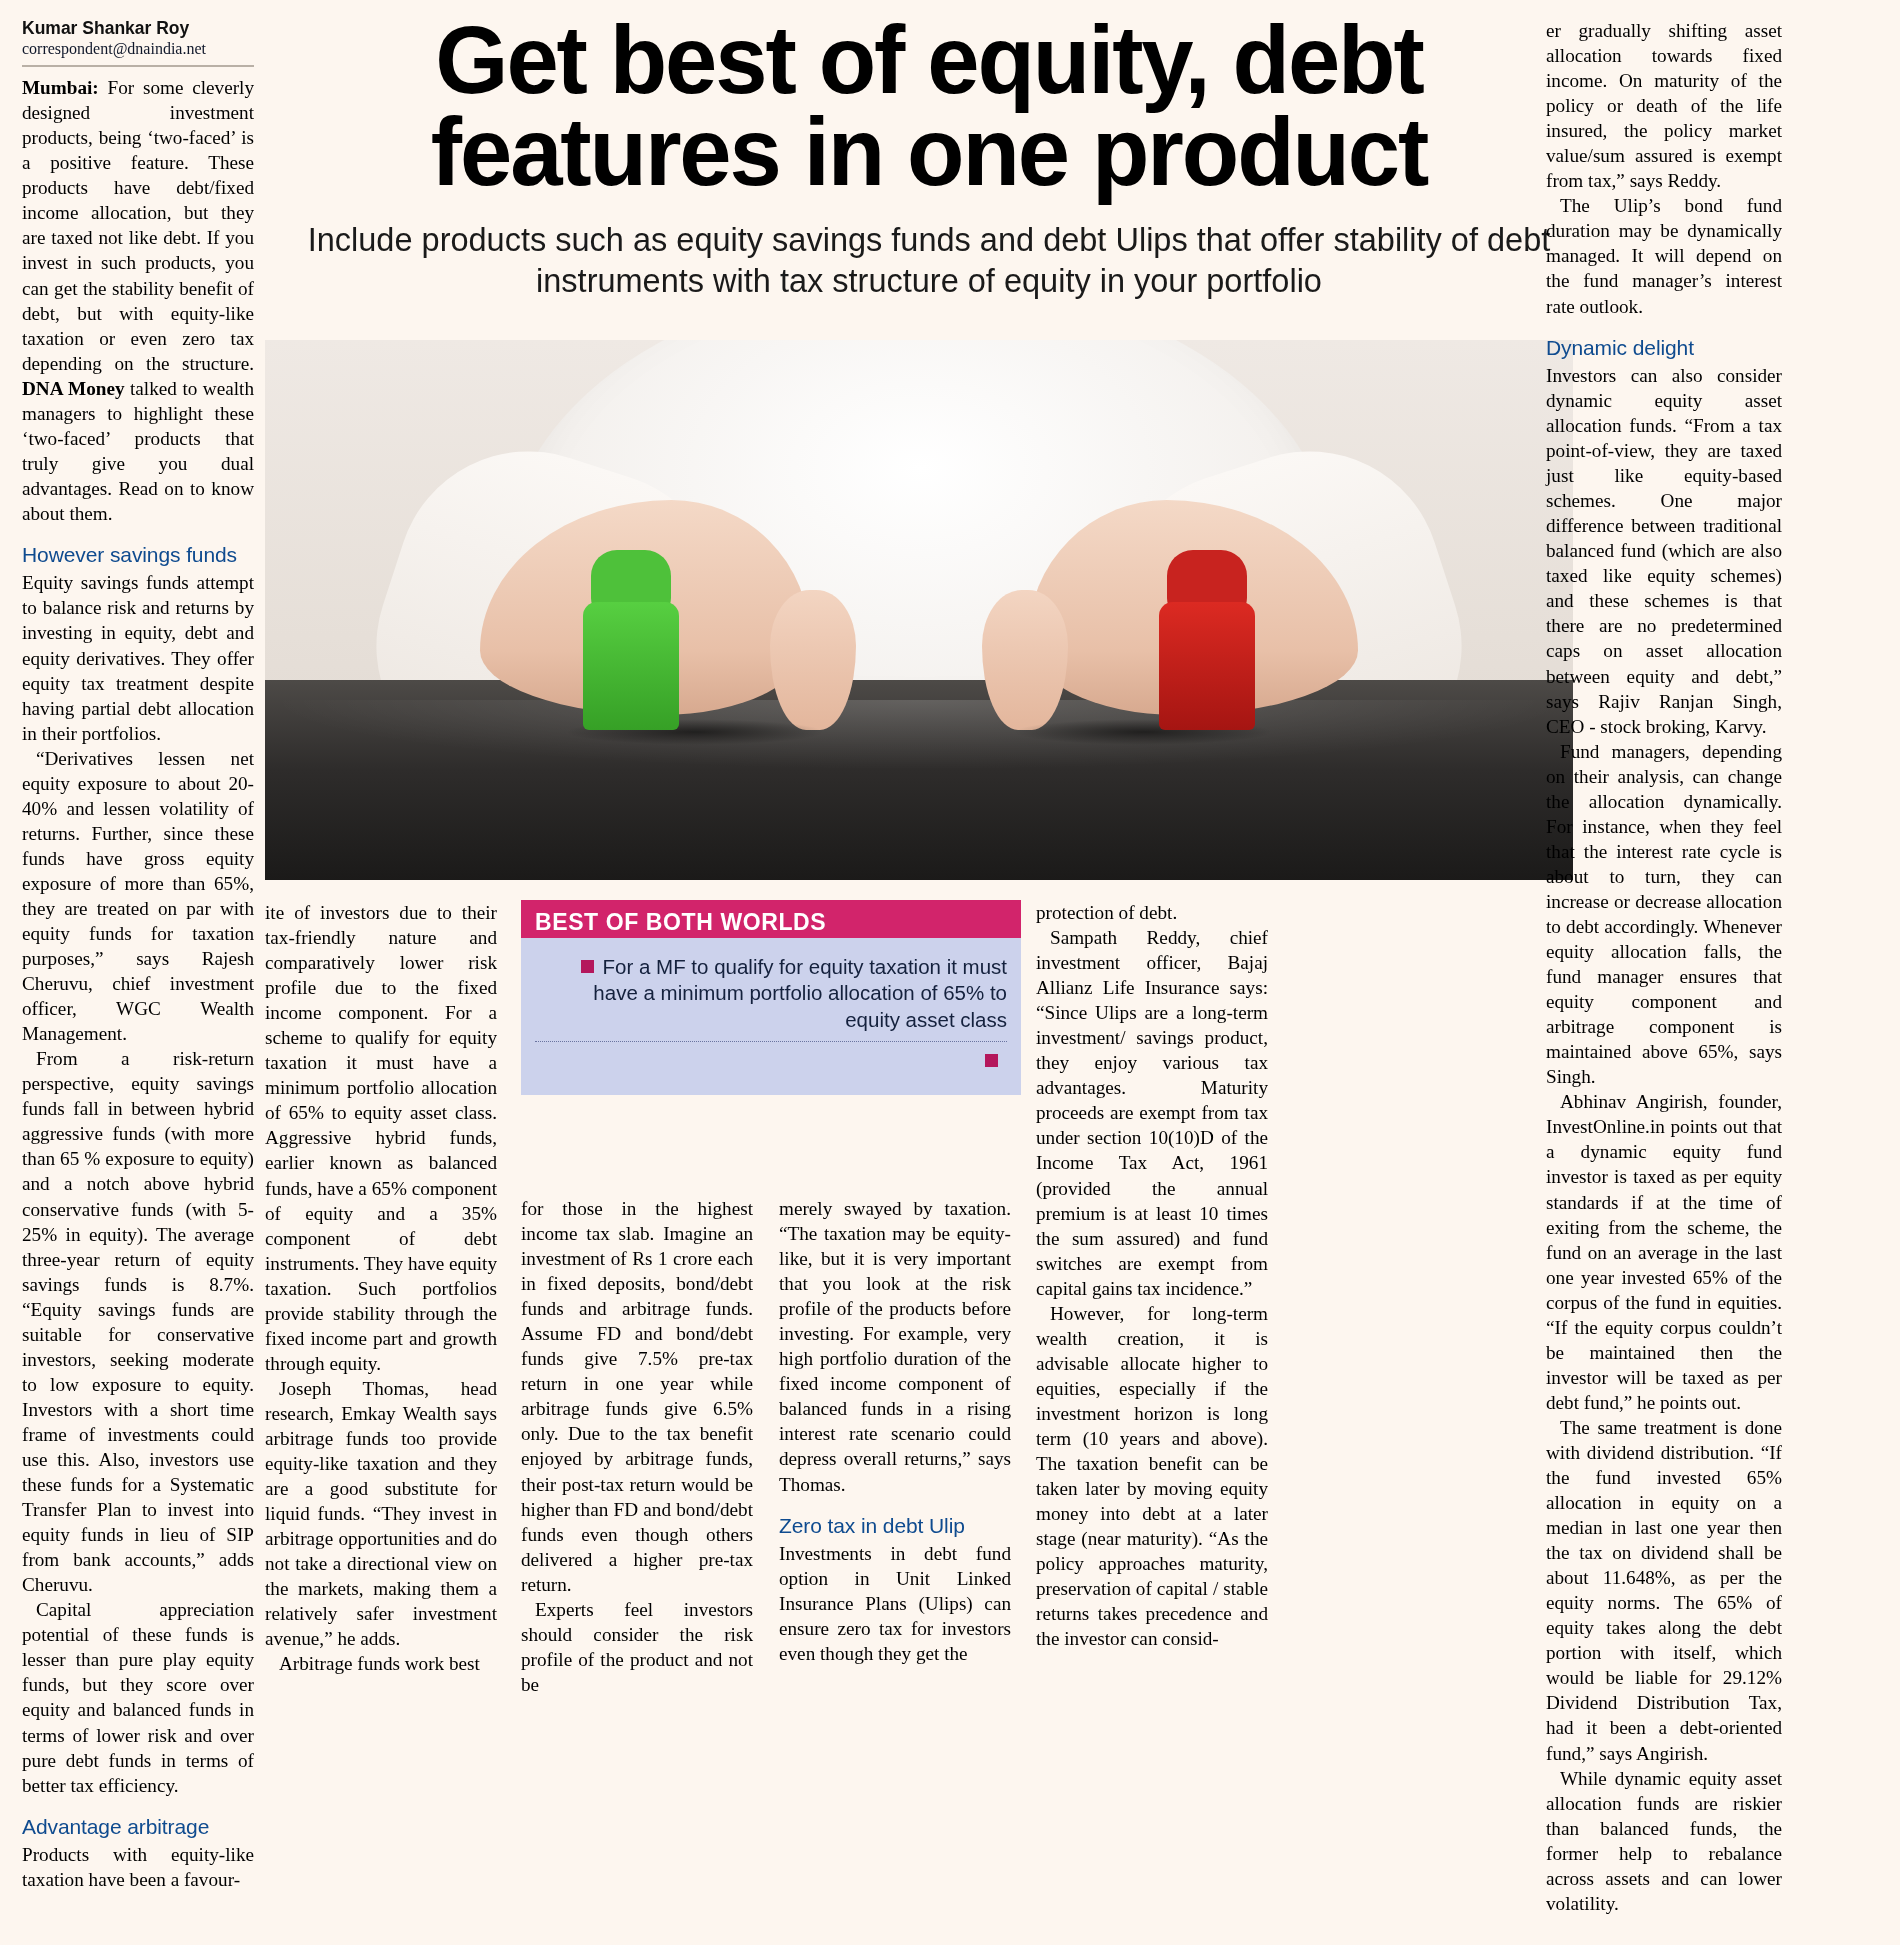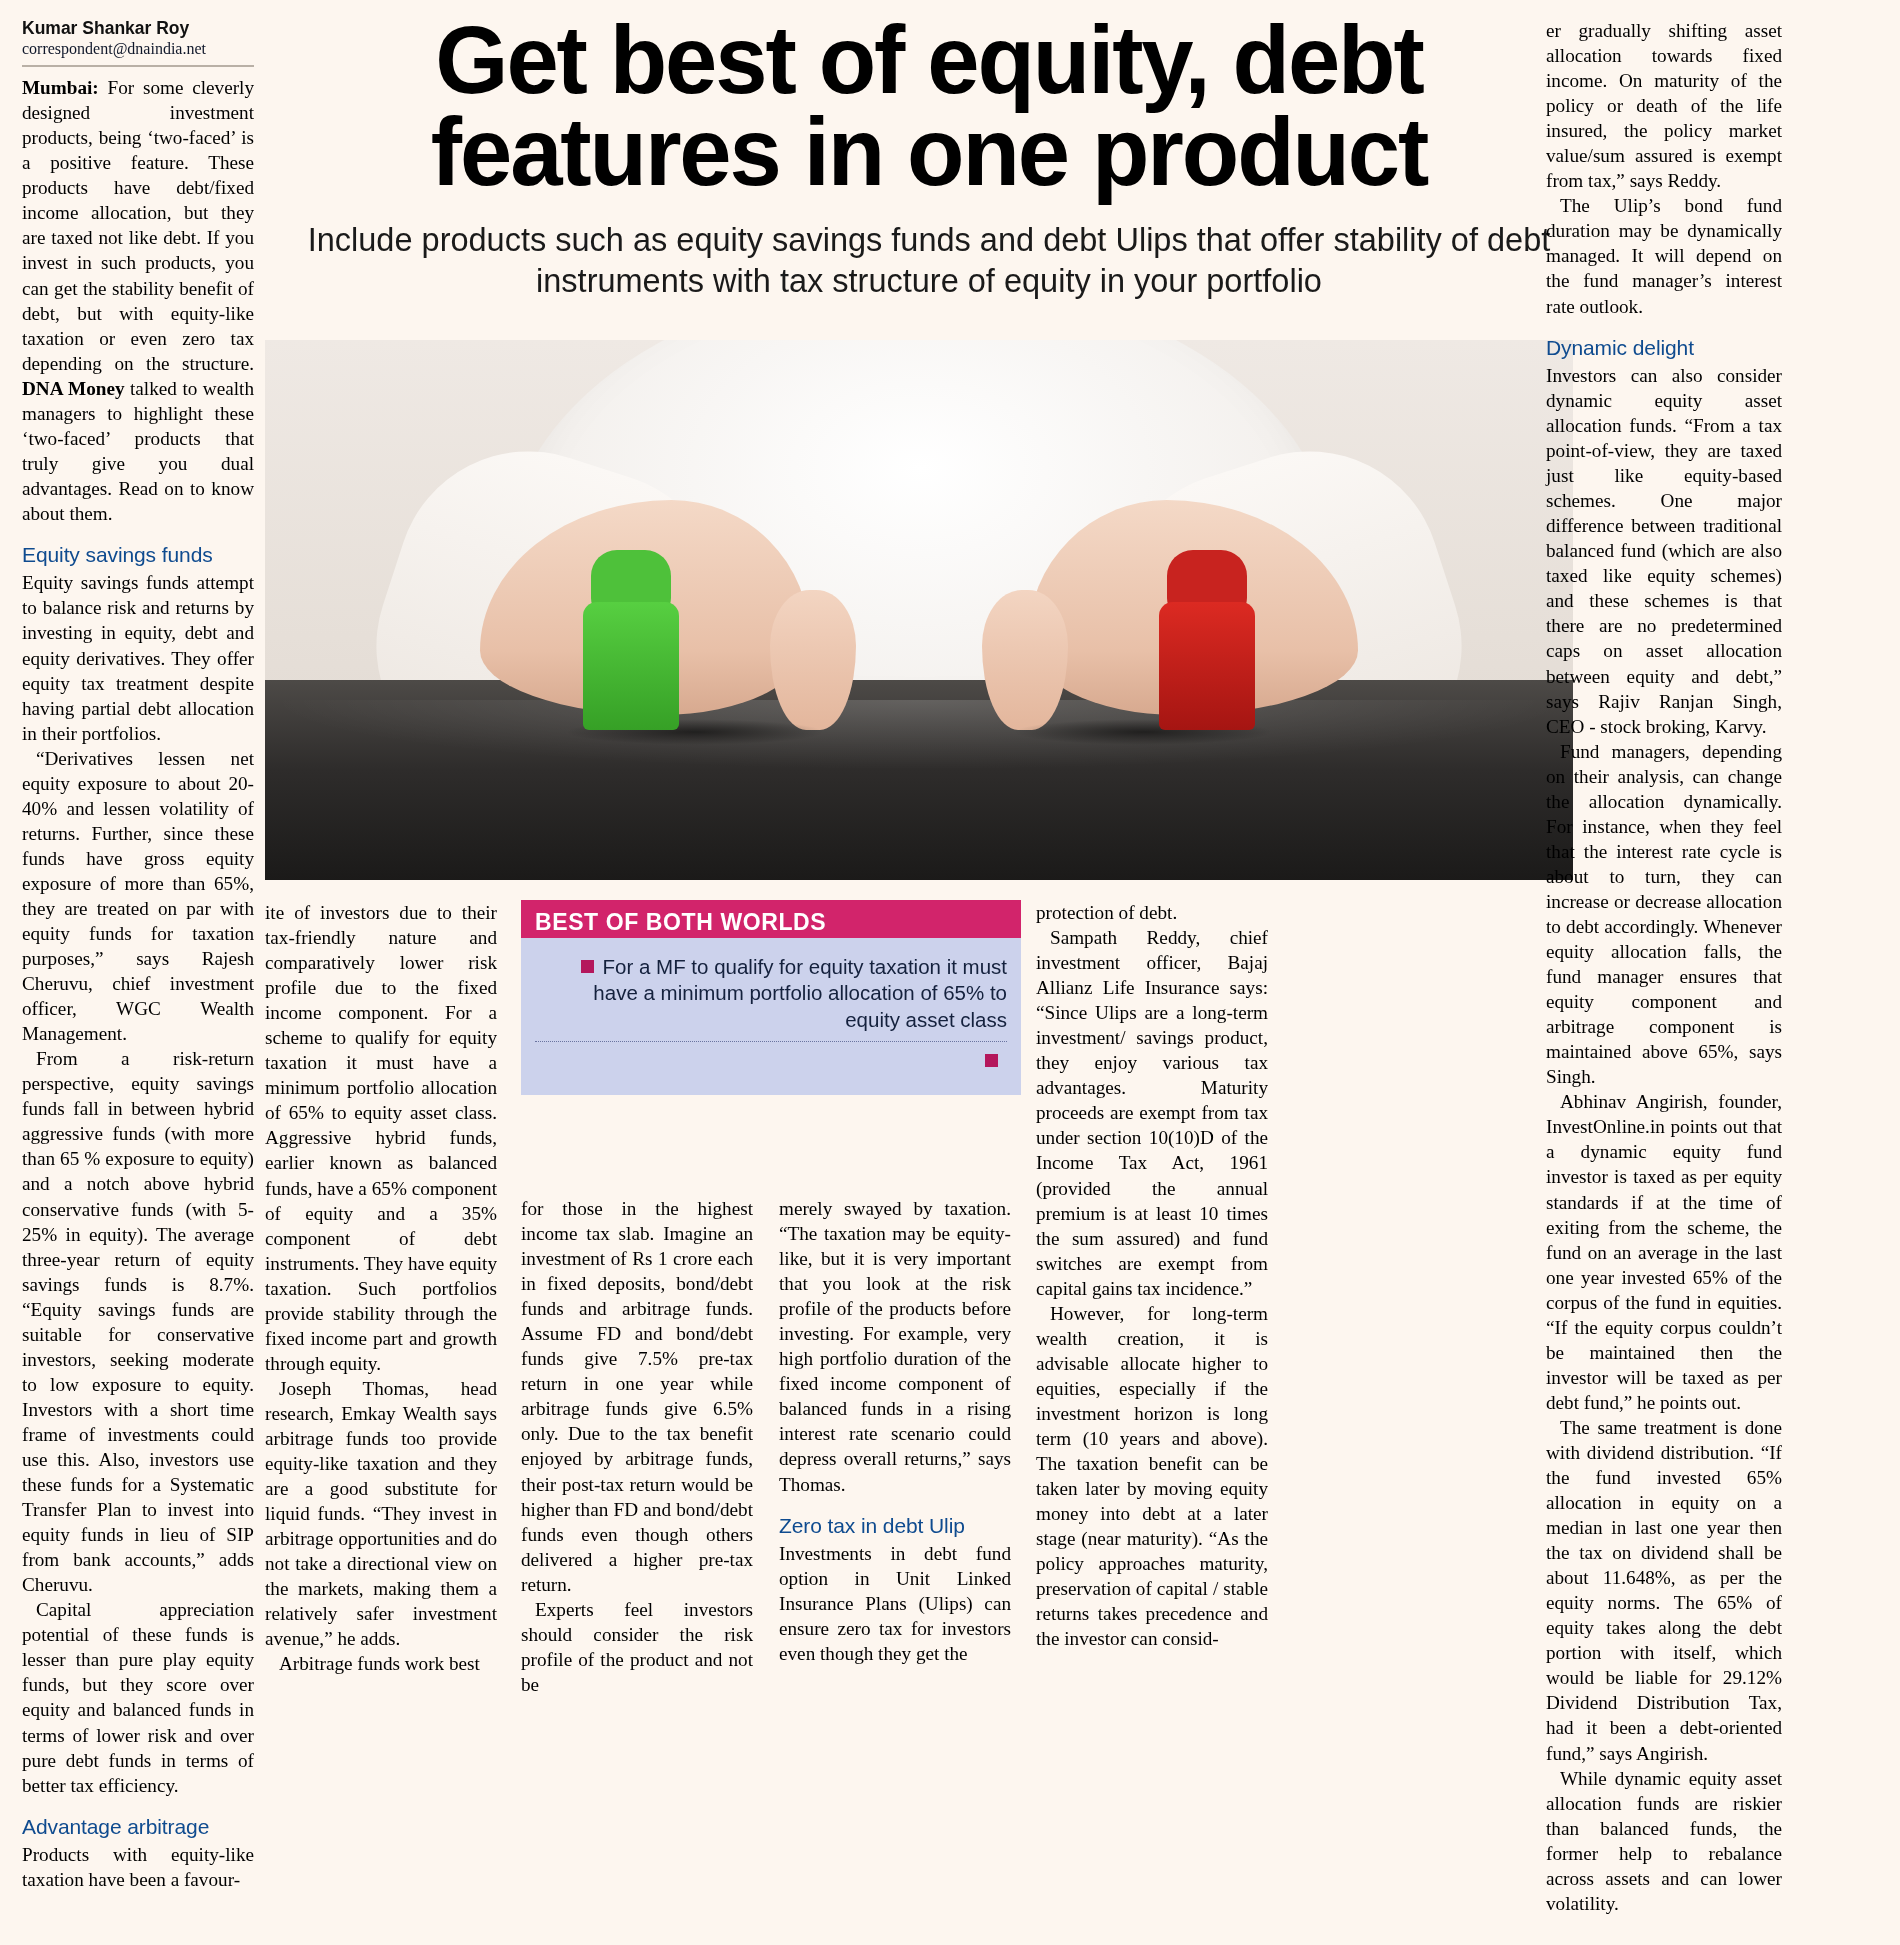--- a/index.html
+++ b/index.html
@@ -167,21 +167,21 @@
 <div class="page">
 
   <div class="col-left">
     <div class="byline-name">Kumar Shankar Roy</div>
     <div class="byline-mail">correspondent@dnaindia.net</div>
     <div class="rule"></div>
 
     <div class="body-text">
       <p><span class="lead-city">Mumbai:</span><span> For some cleverly designed investment products, being ‘two-faced’ is a positive feature. These products have debt/fixed income allocation, but they are taxed not like debt. If you invest in such products, you can get the stability benefit of debt, but with equity-like taxation or even zero tax depending on the structure. </span><span class="bold-inline">DNA Money</span><span> talked to wealth managers to highlight these ‘two-faced’ products that truly give you dual advantages. Read on to know about them.</span></p>
 
-      <div class="sec-head">Equity savings funds</div>
+      <div class="sec-head">However savings funds</div>
       <p style="text-indent:0">Equity savings funds attempt to balance risk and returns by investing in equity, debt and equity derivatives. They offer equity tax treatment despite having partial debt allocation in their portfolios.</p>
       <p>“Derivatives lessen net equity exposure to about 20-40% and lessen volatility of returns. Further, since these funds have gross equity exposure of more than 65%, they are treated on par with equity funds for taxation purposes,” says Rajesh Cheruvu, chief investment officer, WGC Wealth Management.</p>
       <p>From a risk-return perspective, equity savings funds fall in between hybrid aggressive funds (with more than 65 % exposure to equity) and a notch above hybrid conservative funds (with 5-25% in equity). The average three-year return of equity savings funds is 8.7%. “Equity savings funds are suitable for conservative investors, seeking moderate to low exposure to equity. Investors with a short time frame of investments could use this. Also, investors use these funds for a Systematic Transfer Plan to invest into equity funds in lieu of SIP from bank accounts,” adds Cheruvu.</p>
       <p>Capital appreciation potential of these funds is lesser than pure play equity funds, but they score over equity and balanced funds in terms of lower risk and over pure debt funds in terms of better tax efficiency.</p>
 
       <div class="sec-head">Advantage arbitrage</div>
       <p style="text-indent:0">Products with equity-like taxation have been a favour-</p>
     </div>
   </div>
 

